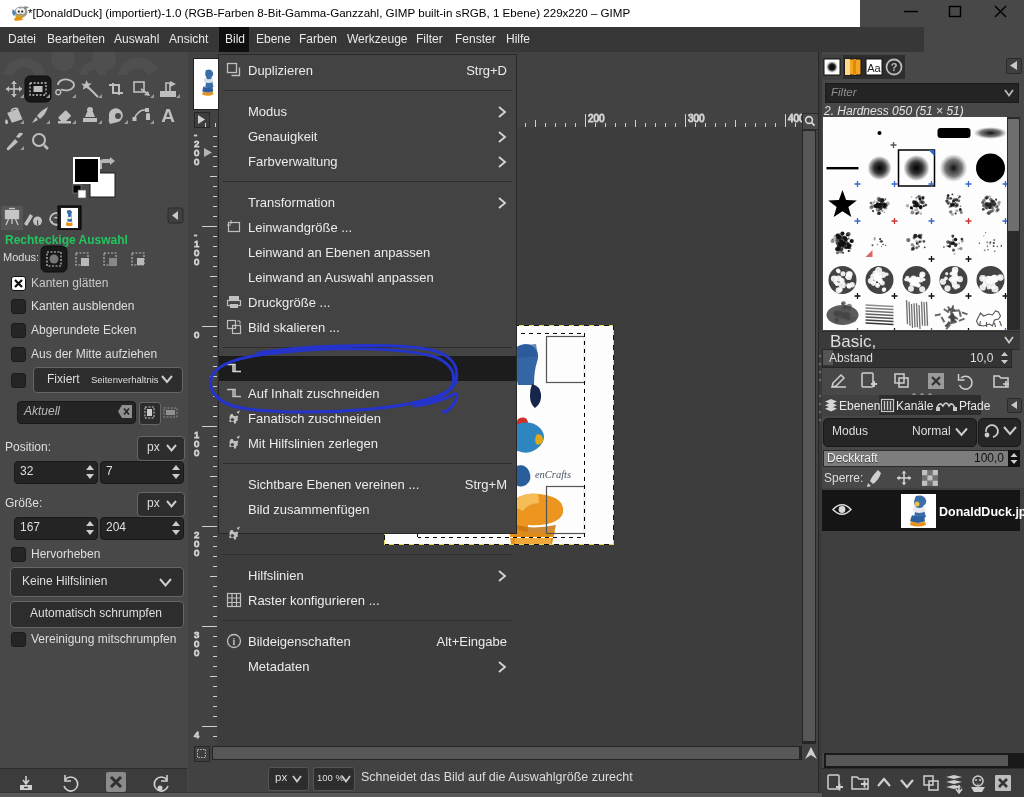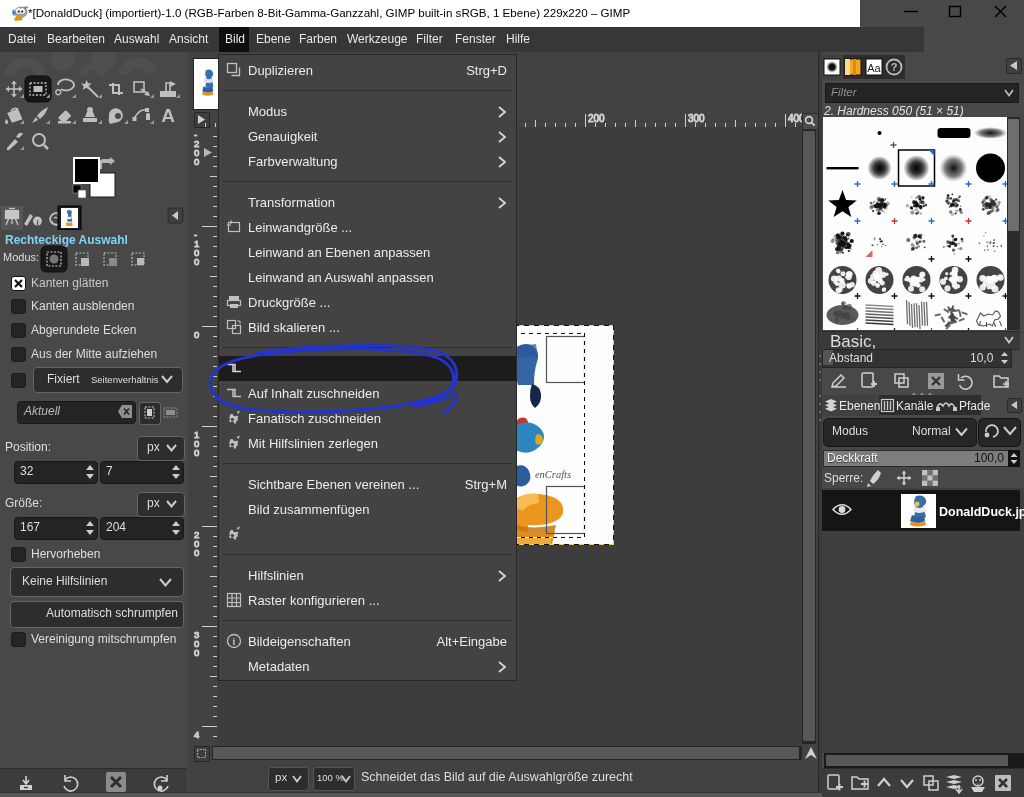--- a/index.html
+++ b/index.html
@@ -213,21 +213,21 @@
         <rect x="61" y="156" width="17" height="20" fill="#ffffff"></rect>
         <g transform="translate(69.5,166) scale(0.45)">
           <path d="M-6 -16 q6 -4 10 0 q3 4 0 7 l2 16 q-6 3 -11 0 l2 -15 q-4 -4 -3 -8z" fill="#3a6ea8"></path>
           <path d="M-5 -4 q5 3 9 0 l1 5 q-5 3 -11 0z" fill="#e6e9f0"></path>
           <path d="M-7 9 q7 4 13 0 l1 7 q-7 4 -15 0 z" fill="#e8921c"></path>
         </g>
         <rect x="168" y="156" width="15" height="15" rx="2" fill="#3f3f3f" stroke="#2a2a2a"></rect>
         <path d="M178 159 v9 l-6 -4.5 z" fill="#c9c9c9"></path>
       </g>
     </svg>
-    <div class="tx" style="left:5px;top:181px;width:180px;font-size:12px;font-weight:bold;color:#7dd3fc;">Rechteckige Auswahl</div>
+    <div class="tx" style="left:5px;top:181px;width:180px;font-size:12px;font-weight:bold;color:#22c55e;">Rechteckige Auswahl</div>
     <div class="tx" style="left:5px;top:191px;width:187px;height:1px;"></div>
 
     <div class="lbl" style="left:3px;top:199px;font-size:11px;">Modus:</div>
     <svg class="abs" style="left:40px;top:193px;" width="110" height="28" viewBox="0 0 110 28">
       <rect x="1" y="1" width="26" height="26" rx="5" fill="#191919" stroke="#0e0e0e"></rect>
       <g stroke="#c9c9c9" fill="none" stroke-width="1.2">
         <rect x="7" y="7" width="14" height="14" stroke-dasharray="2 1.5"></rect>
         <circle cx="14" cy="14" r="4.5" fill="#777" stroke="none"></circle>
       </g>
       <g stroke="#b9b9b9" fill="none" stroke-width="1.2">
@@ -317,21 +317,21 @@
     <div class="chk" style="left:11px;top:495px;"></div>
     <div class="lbl" style="left:31px;top:495px;">Hervorheben</div>
 
     <div class="btn" style="left:10px;top:515px;width:172px;height:28px;"></div>
     <div class="lbl" style="left:22px;top:522px;">Keine Hilfslinien</div>
     <svg class="abs" style="left:158px;top:524px;" width="15" height="12" viewBox="0 0 15 12">
         <path d="M2 3 L7.5 9.5 L13 3" stroke="#ccc" stroke-width="2" fill="none"></path>
       </svg>
 
     <div class="btn" style="left:10px;top:549px;width:172px;height:25px;"></div>
-    <div class="lbl" style="left:96px;top:554px;transform:translateX(-50%);margin-left:16px;">Automatisch schrumpfen</div>
+    <div class="lbl" style="left:96px;top:554px;transform:translateX(-50%);">Automatisch schrumpfen</div>
     <div class="chk" style="left:11px;top:580px;"></div>
     <div class="lbl" style="left:31px;top:580px;">Vereinigung mitschrumpfen</div>
 
     <div class="abs" style="left:0;top:716px;width:187px;height:29px;background:#3c3c3c;border-top:1px solid #2c2c2c;"></div>
     <svg class="abs" style="left:0;top:718px;" width="187" height="26" viewBox="0 0 187 26">
       <g stroke="#cfcfcf" fill="none" stroke-width="1.6">
         <g transform="translate(26,12)">
           <path d="M0 -6 v7 M-3 -2 l3 4 3 -4"></path>
           <path d="M-6 3 h12 v5 h-12 z" fill="#cfcfcf" stroke="none"></path>
           <path d="M-2 5.5 h4" stroke="#3c3c3c" stroke-width="1.4"></path>
@@ -1425,21 +1425,21 @@
             <path d="M-2 0 q2 2 4 0 l-2 2z"></path>
             <path d="M-7 4 h14 l-3 5 h-8 z"></path>
           </g>
         <g transform="translate(181,13)">
             <rect x="-8" y="-8" width="16" height="16" fill="#bdbdbd" stroke="none" rx="1"></rect>
             <path d="M-4 -4 l8 8 M4 -4 l-8 8" stroke="#333" stroke-width="2.6"></path>
           </g>
       </g>
     </svg>
   </div>
-  <div id="dropmenu" class="abs" style="left:218px;top:54px;width:299px;height:627px;background:#434343;border:1px solid #282828;box-sizing:border-box;padding-top:3px;">
+  <div id="dropmenu" class="abs" style="left:218px;top:54px;width:299px;height:480px;background:#434343;border:1px solid #282828;box-sizing:border-box;padding-top:3px;">
     <div class="mi">
         <svg class="ic" viewBox="0 0 16 16">
           <g fill="none" stroke="#c0c0c0" stroke-width="1.3">
             <rect x="1.5" y="1.5" width="9" height="9"></rect>
             <path d="M13.5 5.5 v8 h-8"></path>
           </g>
         </svg>
         <span class="mi-t">Duplizieren</span>
         <span class="mi-a">Strg+D</span>
       </div>

